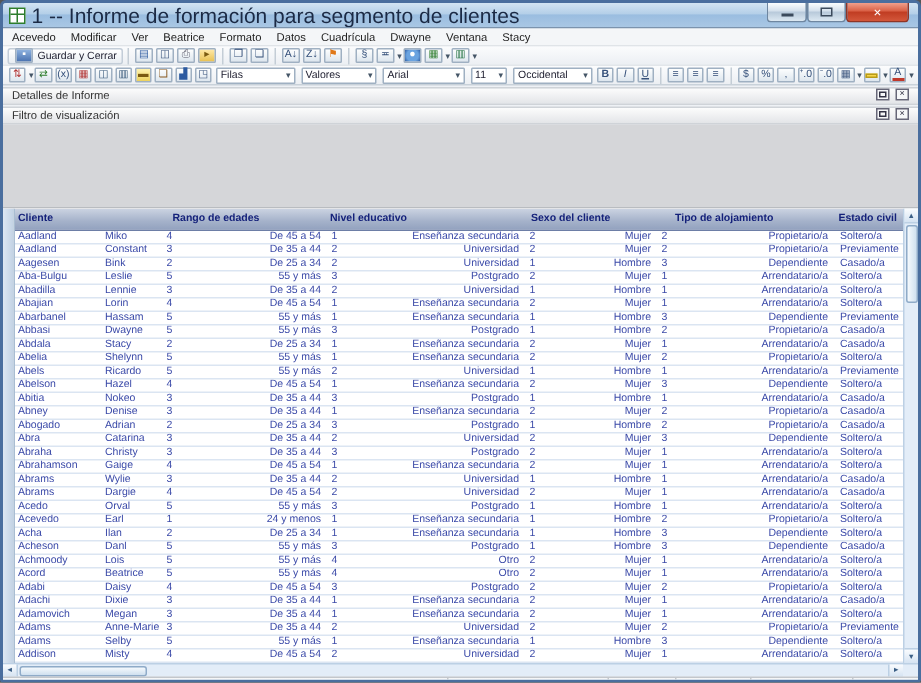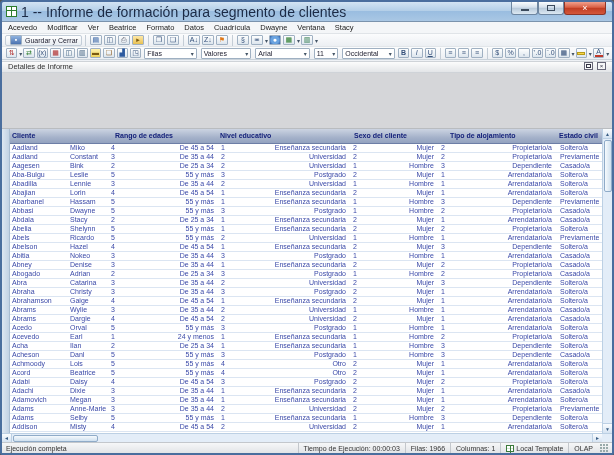--- a/index.html
+++ b/index.html
@@ -208,20 +208,28 @@
     </div>
 
     <div class="panelbar">
       <span>Detalles de Informe</span>
       <span class="spacer"></span>
       <span class="pico">
           <span class="box"></span>
         </span>
       <span class="pico">×</span>
     </div>
+    <div class="panelbar">
+      <span>Filtro de visualización</span>
+      <span class="spacer"></span>
+      <span class="pico">
+          <span class="box"></span>
+        </span>
+      <span class="pico">×</span>
+    </div>
     <div class="filter-area"></div>
 
     <div class="grid-zone">
       <div class="gutter"></div>
       <div class="table-wrap">
         <div class="thead" id="thead">
             <span style="left: 2px;">Cliente</span>
             <span style="left: 105px;">Rango de edades</span>
             <span style="left: 210px;">Nivel educativo</span>
             <span style="left: 344px;">Sexo del cliente</span>

